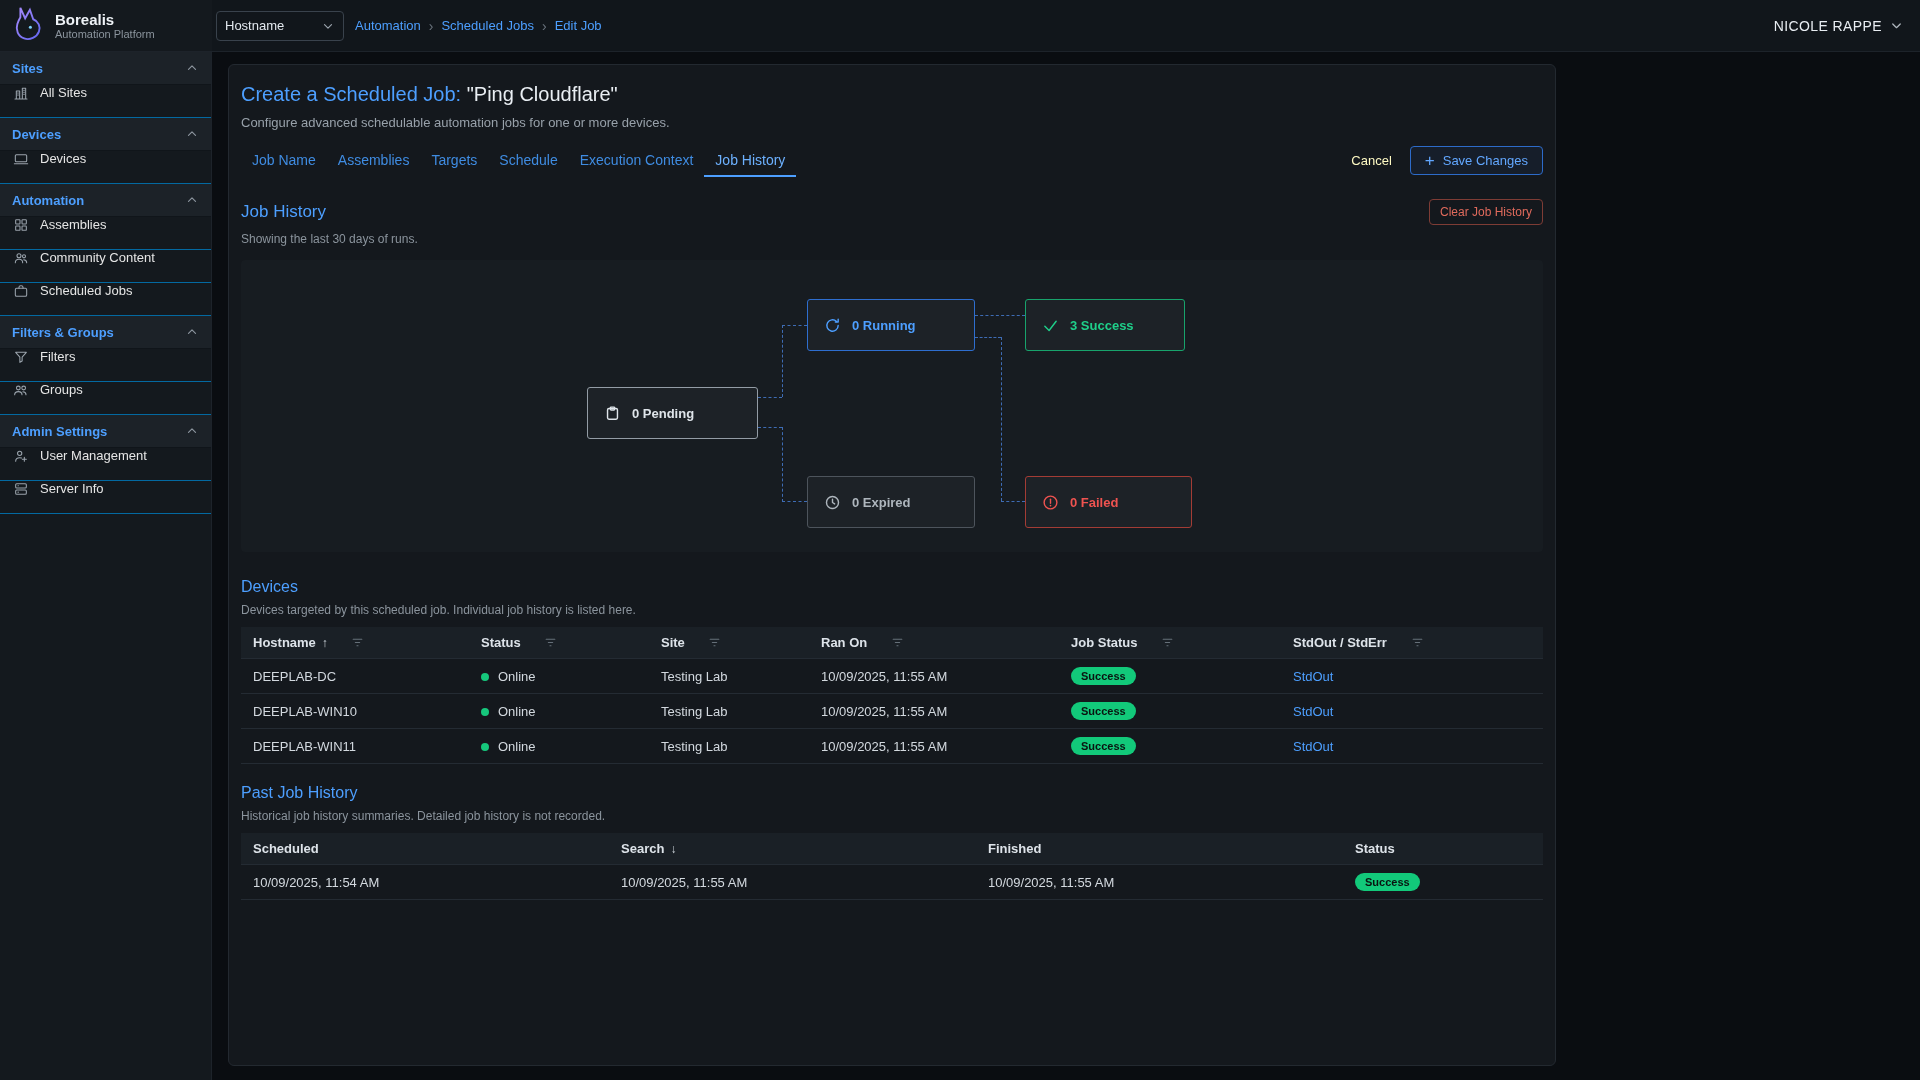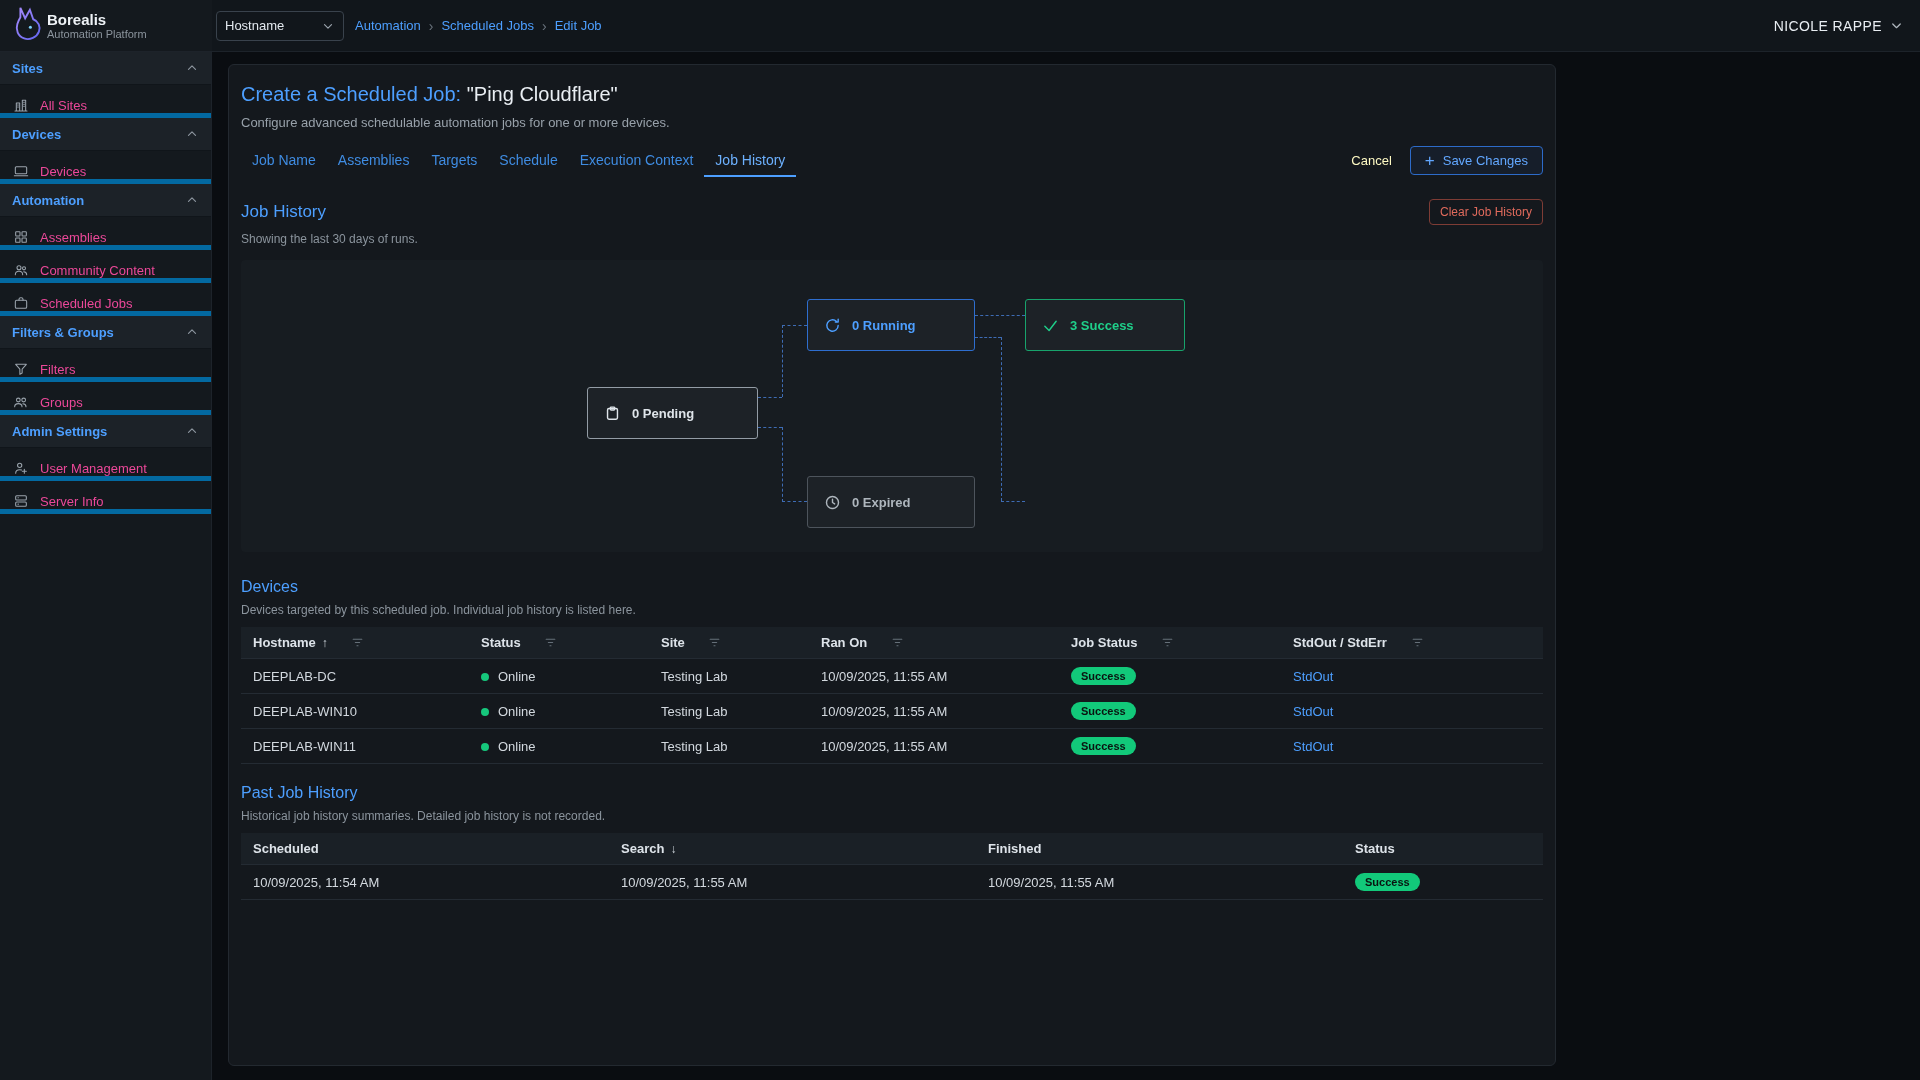--- a/index.html
+++ b/index.html
@@ -7,21 +7,21 @@
   html,body { width:1920px; height:1080px; }
   body {
     background:#0a0d11; color:#c7ced6; overflow:hidden;
     font-family:"Liberation Sans","DejaVu Sans",sans-serif; font-size:13px;
   }
   .ic { fill:none; stroke:currentColor; stroke-width:2; stroke-linecap:round; stroke-linejoin:round; display:block; }
   .ic.thin { stroke-width:1.6; }
 
   
   .topbar { height:52px; background:#11161b; border-bottom:1px solid #1d232a; display:flex; align-items:center; }
-  .brand { width:212px; min-width:212px; height:100%; display:flex; align-items:center; gap:0; padding:0 9px; background:#14191e; }
+  .brand { width:212px; min-width:212px; height:100%; display:flex; align-items:center; gap:8px; padding:0 9px; background:#14191e; }
   .brand-text { line-height:1.15; }
   .brand-title { font-size:15px; font-weight:700; color:#eef2f6; }
   .brand-sub { font-size:11px; color:#8b949d; }
   .hostname-select { margin-left:4px; width:128px; height:30px; border:1px solid #39424c; border-radius:4px;
     display:flex; align-items:center; justify-content:space-between; padding:0 8px; color:#e2e8ee; background:#11161b; cursor:pointer; }
   .hostname-select svg { color:#9aa3ac; }
   .search-box { margin-left:9px; width:304px; height:30px; border:1px solid #39424c; border-radius:4px;
     display:flex; align-items:center; padding:0 9px; background:#11161b; }
   .search-box input { flex:1; background:transparent; border:none; outline:none; color:#dfe5ea; font:inherit; }
   .search-box input::placeholder { color:#7f8891; }
@@ -32,22 +32,22 @@
   .user-menu { margin-left:auto; margin-right:16px; display:flex; align-items:center; gap:7px;
     color:#e8edf2; font-size:14px; font-weight:500; letter-spacing:.4px; cursor:pointer; }
   .user-menu svg { color:#aeb6bd; }
 
   
   .layout { display:flex; height:1028px; }
   .sidebar { width:212px; min-width:212px; background:#14191e; border-right:1px solid #1d232a; }
   .section-header { height:33px; background:#1c2228; display:flex; align-items:center; justify-content:space-between;
     padding:0 12px; color:#4d9fff; font-weight:700; border-bottom:1px solid #10151a; cursor:pointer; }
   .section-header svg { color:#8b949d; }
-  .side-item { height:33px; display:flex; align-items:flex-end; gap:11px; padding:0 13px; color:#ec4899;
-    border-bottom:5px solid #0369a1; cursor:pointer; }
+  .side-item { height:33px; display:flex; align-items:flex-start; gap:11px; padding:0 13px; color:#e5e5e5;
+    border-bottom:1px solid #0369a1; cursor:pointer; }
   .side-item svg { color:#9aa3ac; }
 
   .main { flex:1; background:#0a0d11; padding:12px 0 0 16px; }
   .panel { width:1328px; min-height:1002px; background:#14181d; border:1px solid #232930; border-radius:6px; padding:18px 12px 26px; }
 
   
   .page-title { font-size:20px; font-weight:500; }
   .pt-prefix { color:#4d9fff; }
   .pt-name { color:#e9eef3; }
   .page-sub { color:#98a1aa; margin-top:9px; }
@@ -313,20 +313,28 @@
             </svg>
           <span>3 Success</span>
         </div>
         <div class="node node-expired" style="left:566px; top:216px; width:168px;">
           <svg class="ic" width="17" height="17" viewBox="0 0 24 24">
               <circle cx="12" cy="12" r="8.5"></circle>
               <polyline points="12 7.5 12 12 15 14"></polyline>
             </svg>
           <span>0 Expired</span>
         </div>
+        <div class="node node-failed" style="left:784px; top:216px; width:167px;">
+          <svg class="ic" width="17" height="17" viewBox="0 0 24 24">
+              <circle cx="12" cy="12" r="9"></circle>
+              <line x1="12" y1="7.5" x2="12" y2="13"></line>
+              <circle cx="12" cy="16.3" r="1.2" fill="currentColor" stroke="none"></circle>
+            </svg>
+          <span>0 Failed</span>
+        </div>
       </div>
 
       <div class="sec-head" style="margin-top:26px;">
         <h2 class="sec-title sm">Devices</h2>
       </div>
       <div class="sec-sub">Devices targeted by this scheduled job. Individual job history is listed here.</div>
 
       <table>
         <colgroup>
             <col style="width:228px">

